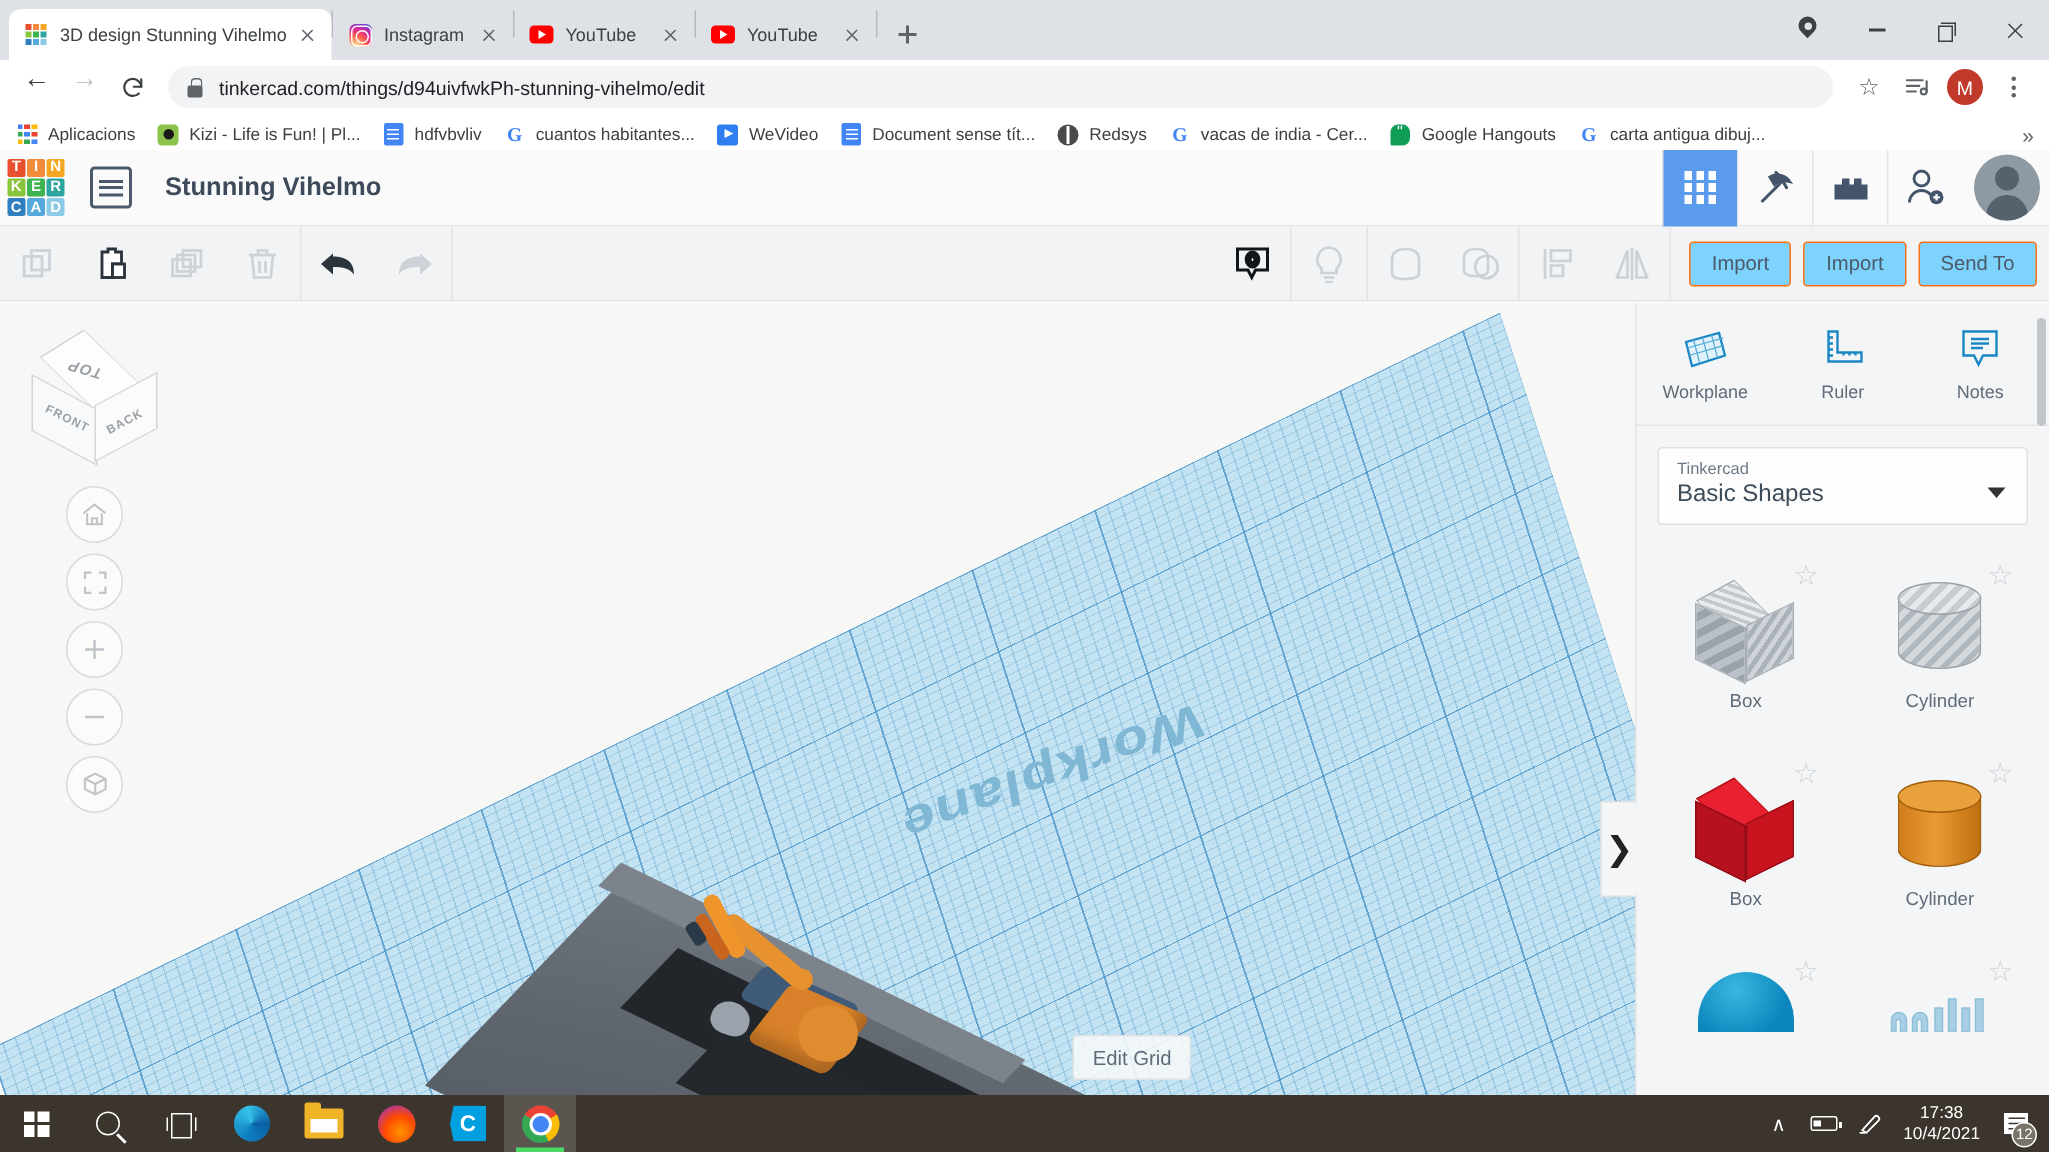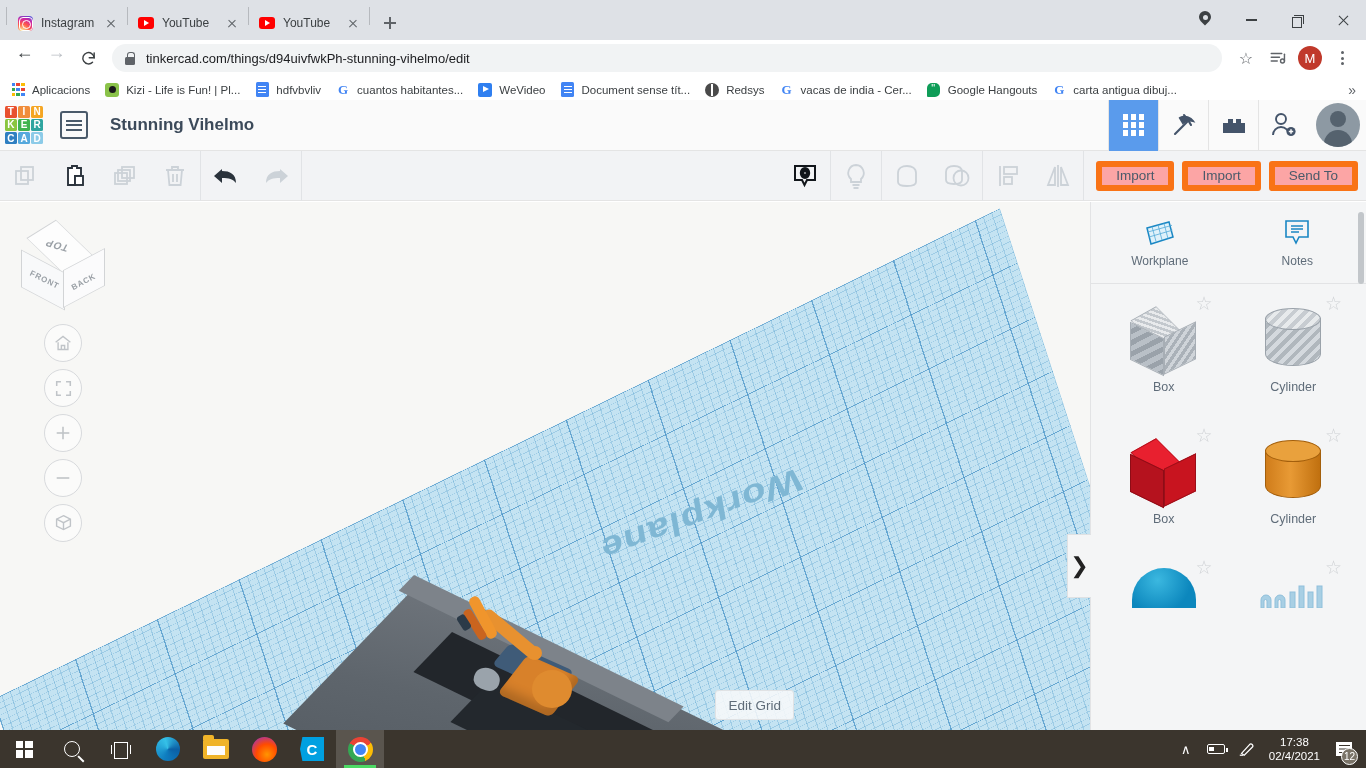--- a/index.html
+++ b/index.html
@@ -114,21 +114,21 @@
   .grid9 i { display:block; background:#fff; }
   #tc-avatar { width:44px; height:44px; border-radius:50%; background:#8d99a3; margin:0 6px 0 8px; position:relative; overflow:hidden; flex:0 0 44px; }
   #tc-avatar::before { content:""; position:absolute; left:14px; top:8px; width:16px; height:16px; border-radius:50%; background:#55626e; }
   #tc-avatar::after { content:""; position:absolute; left:8px; top:27px; width:28px; height:24px; border-radius:14px 14px 0 0; background:#55626e; }
 
   
   #tc-toolbar { height:50px; background:#f2f3f5; border-bottom:1px solid #e4e4e4; display:flex; align-items:center; }
   .tb-btn { width:50px; height:50px; display:flex; align-items:center; justify-content:center; }
   .tb-sep { width:1px; height:50px; background:#e1e3e6; }
   .tb-spacer { flex:1 1 auto; }
-  .tb-text-btn { height:30px; padding:0 14px; border:6px solid #f97316; background:#fca5a5; border-radius:3px; color:#4a5a6a; font-size:13.5px; display:flex; align-items:center; margin-right:8px; }
+  .tb-text-btn { height:30px; padding:0 14px; border:1px solid #f97316; background:#7dd3fc; border-radius:3px; color:#4a5a6a; font-size:13.5px; display:flex; align-items:center; margin-right:8px; }
 
   
   #tc-canvas { position:absolute; left:0; top:102px; width:1090px; height:528px; background:#f7f7f5; overflow:hidden; }
   #workplane {
     position:absolute; left:-40px; top:130px; width:1120px; height:900px;
     background:
       repeating-linear-gradient(to right, rgba(70,150,200,.30) 0 1px, transparent 1px 9.1px),
       repeating-linear-gradient(to bottom, rgba(70,150,200,.30) 0 1px, transparent 1px 9.1px),
       repeating-linear-gradient(to right, rgba(50,130,190,.55) 0 1.3px, transparent 1.3px 91px),
       repeating-linear-gradient(to bottom, rgba(50,130,190,.55) 0 1.3px, transparent 1.3px 91px),
@@ -259,20 +259,37 @@
 
   svg { display:block; }
 </style>
 </head>
 <body>
 
 <div id="chrome-window">
 
   <div id="tab-strip">
 
+    <div class="tab active">
+      <span class="favicon">
+        <span class="tc-fav">
+          <i style="background:#e8502e"></i>
+            <i style="background:#f08c3a"></i>
+            <i style="background:#f5a623"></i>
+          <i style="background:#8ac53e"></i>
+            <i style="background:#3fb34f"></i>
+            <i style="background:#2fa5a0"></i>
+          <i style="background:#2f7fc1"></i>
+            <i style="background:#56a9dd"></i>
+            <i style="background:#8ccbe8"></i>
+        </span>
+      </span>
+      <span class="tab-title">3D design Stunning Vihelmo</span>
+      <span class="tab-close"></span>
+    </div>
 
     <div class="tab-sep"></div>
 
     <div class="tab inactive">
       <span class="favicon">
           <span class="ig-fav"></span>
         </span>
       <span class="tab-title">Instagram</span>
       <span class="tab-close"></span>
     </div>
@@ -663,28 +680,40 @@
             <path d="M9 8.5 L13 23.5"></path>
               <path d="M15 6.9 L19 22"></path>
               <path d="M21 5.3 L25 20.6"></path>
             <path d="M4.9 14 L29 7.3"></path>
               <path d="M6 19 L29.4 12.2"></path>
           </g>
         </svg>
         <span class="lbl">Workplane</span>
       </div>
       <div class="rp-tool">
+        <svg width="34" height="30" viewBox="0 0 34 30" fill="none" stroke="#1a87c4" stroke-width="1.6">
+          <path d="M7 3 V23 H29 V17 H13 V3 Z"></path>
+          <path d="M7 7h3M7 11h3M7 15h3M7 19h3M17 19v-2M21 19v-2M25 19v-2"></path>
+        </svg>
+        <span class="lbl">Ruler</span>
+      </div>
+      <div class="rp-tool">
         <svg width="32" height="30" viewBox="0 0 32 30" fill="none" stroke="#1a87c4" stroke-width="1.6">
           <path d="M5 3 h22 v16 h-9 l-3 6 -3 -6 H5 Z"></path>
           <path d="M10 8h12M10 11h12M10 14h8"></path>
         </svg>
         <span class="lbl">Notes</span>
       </div>
     </div>
 
+    <div id="rp-select">
+      <div class="small">Tinkercad</div>
+      <div class="big">Basic Shapes</div>
+      <span id="rp-caret"></span>
+    </div>
 
     <div id="rp-grid">
       <div class="shape-cell">
         <span class="star">☆</span>
         <div class="sbox">
           <div class="top hatch-a"></div>
             <div class="lf hatch-c"></div>
             <div class="rt hatch-b"></div>
         </div>
         <span class="name">Box</span>
@@ -779,20 +808,20 @@
         <span class="batt"></span>
       </div>
     <div class="tray-ico">
       <svg width="16" height="16" viewBox="0 0 18 18" fill="none" stroke="#fff" stroke-width="1.4">
         <path d="M4 14 L13 4 a2 2 0 0 1 3 3 L7 16 Z"></path>
           <path d="M2 16 h4"></path>
       </svg>
     </div>
     <div id="tray-clock">
       <div>17:38</div>
-      <div>02/4/2021</div>
+      <div>10/4/2021</div>
     </div>
     <div id="tray-notif">
       <span class="notif-ico"></span>
       <span class="notif-badge">12</span>
     </div>
   </div>
 </div>
 
 </body></html>

